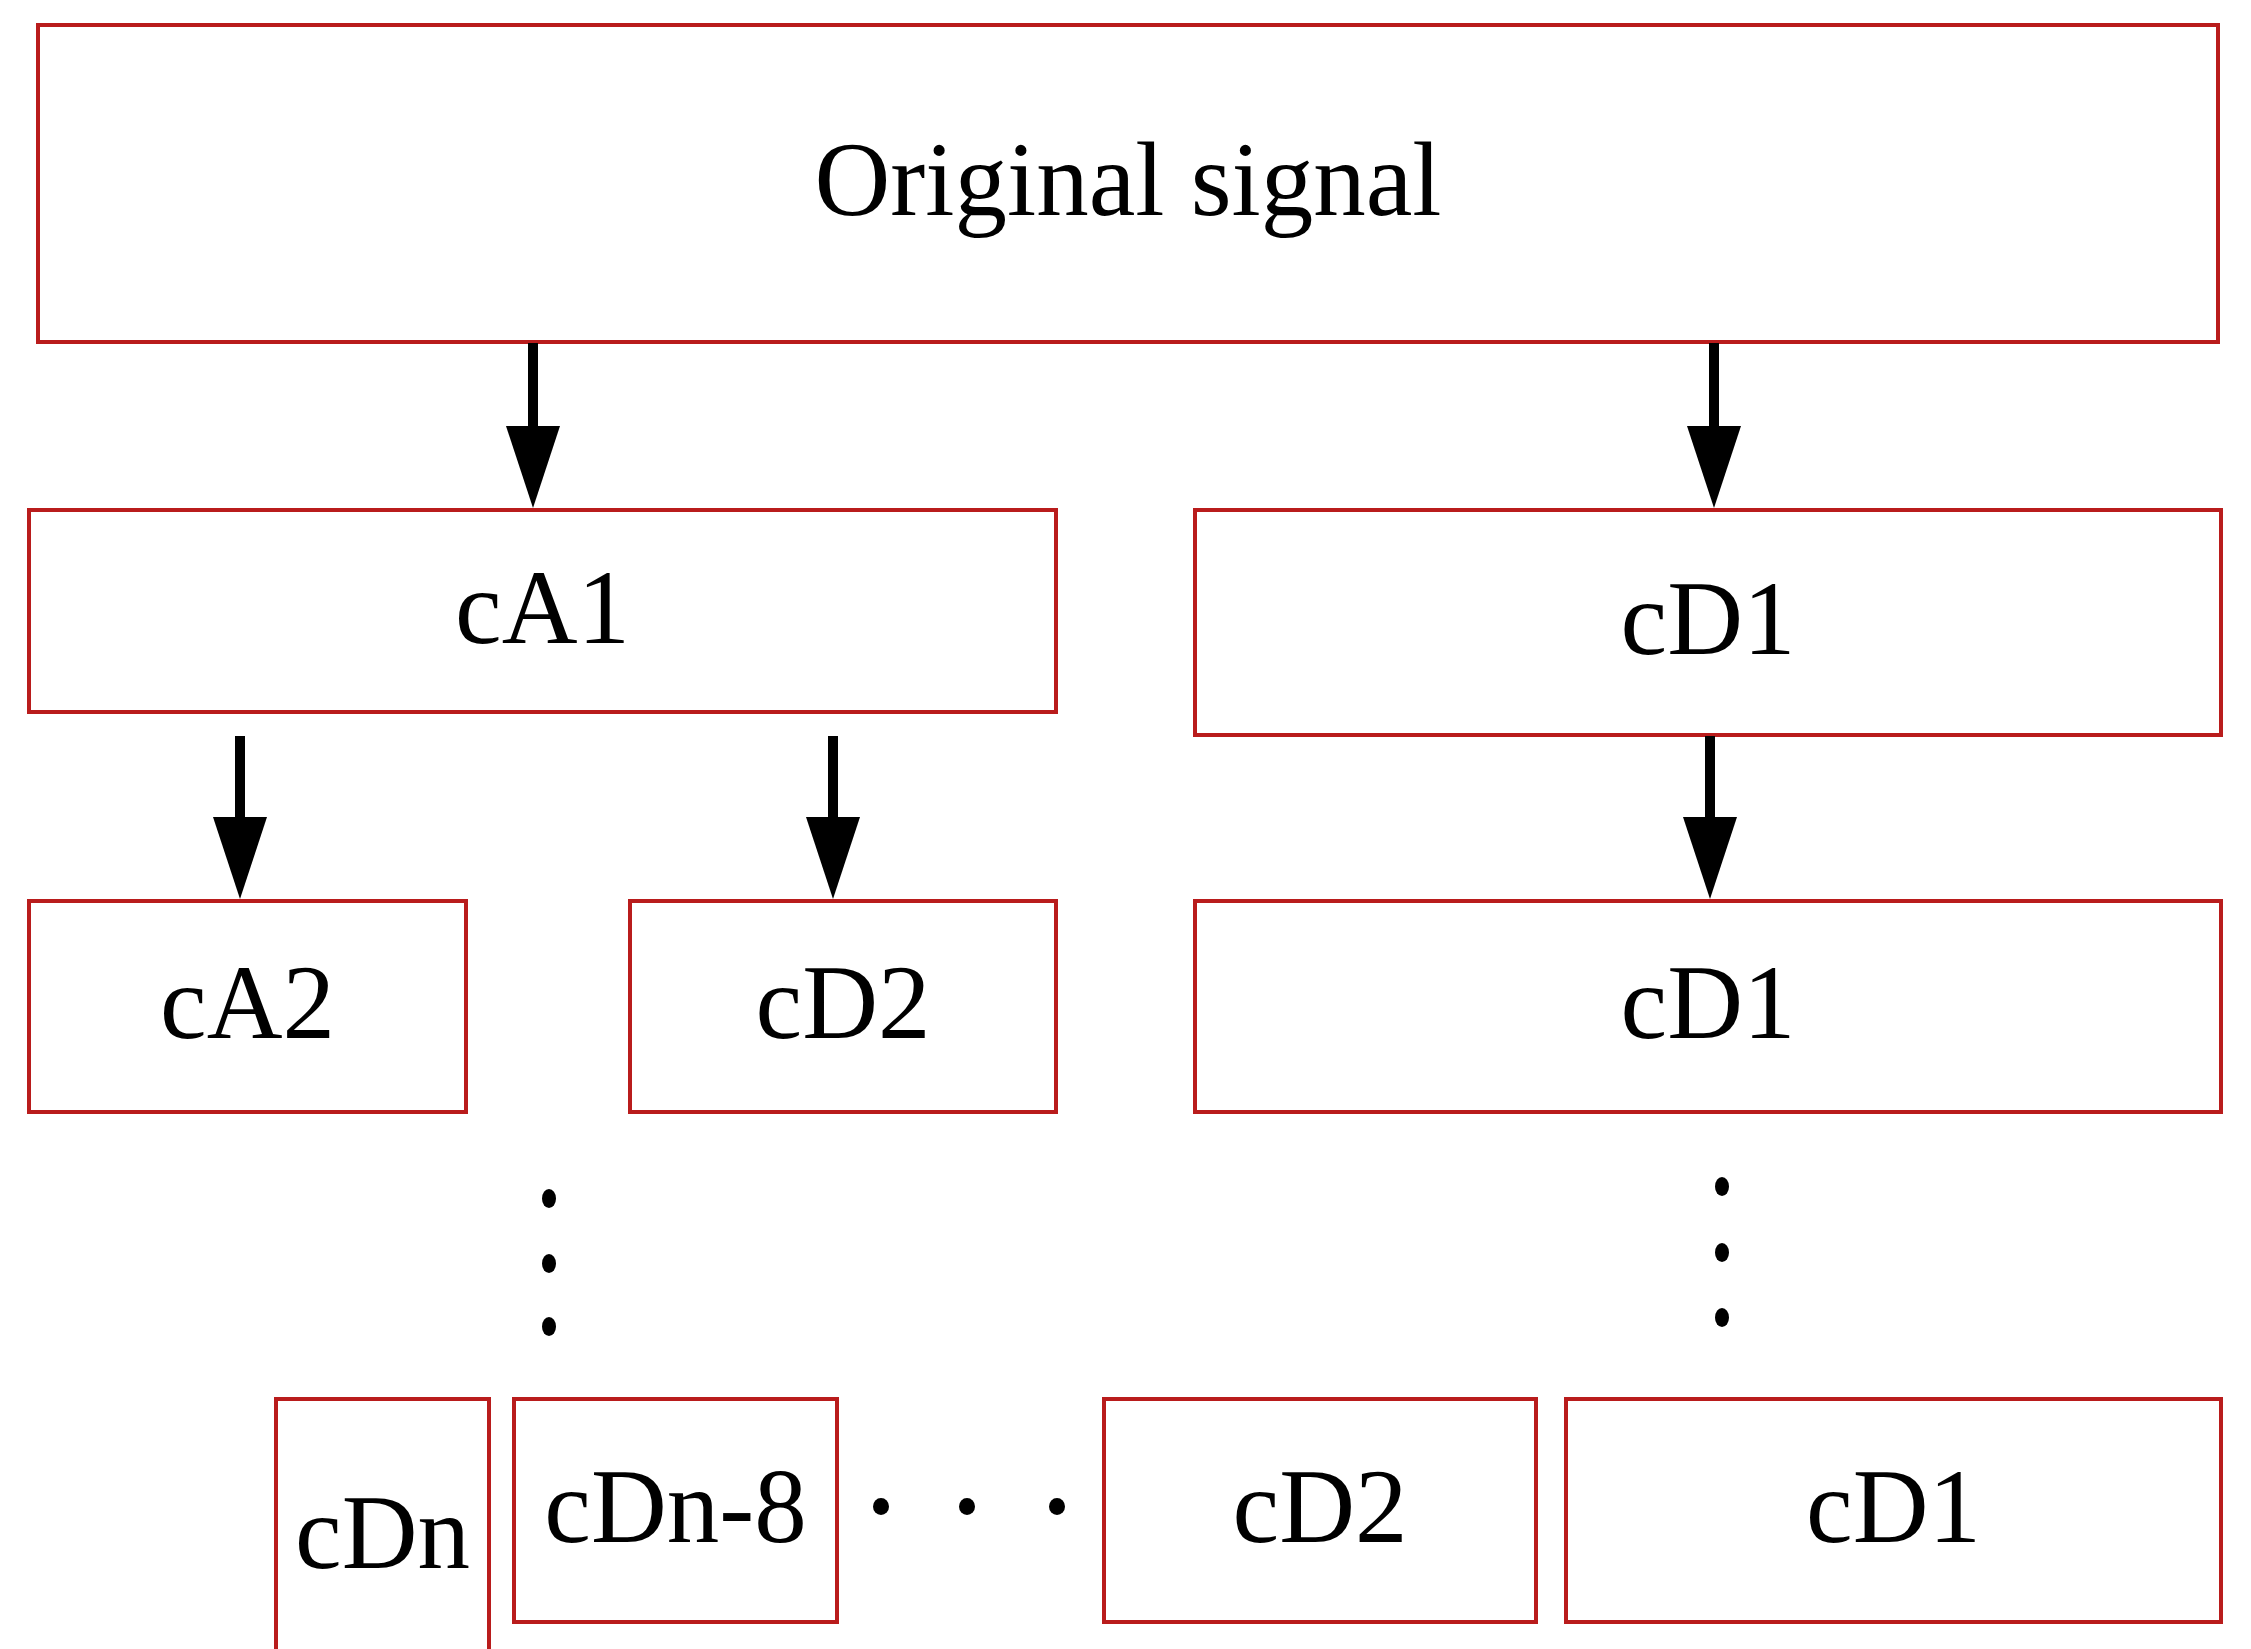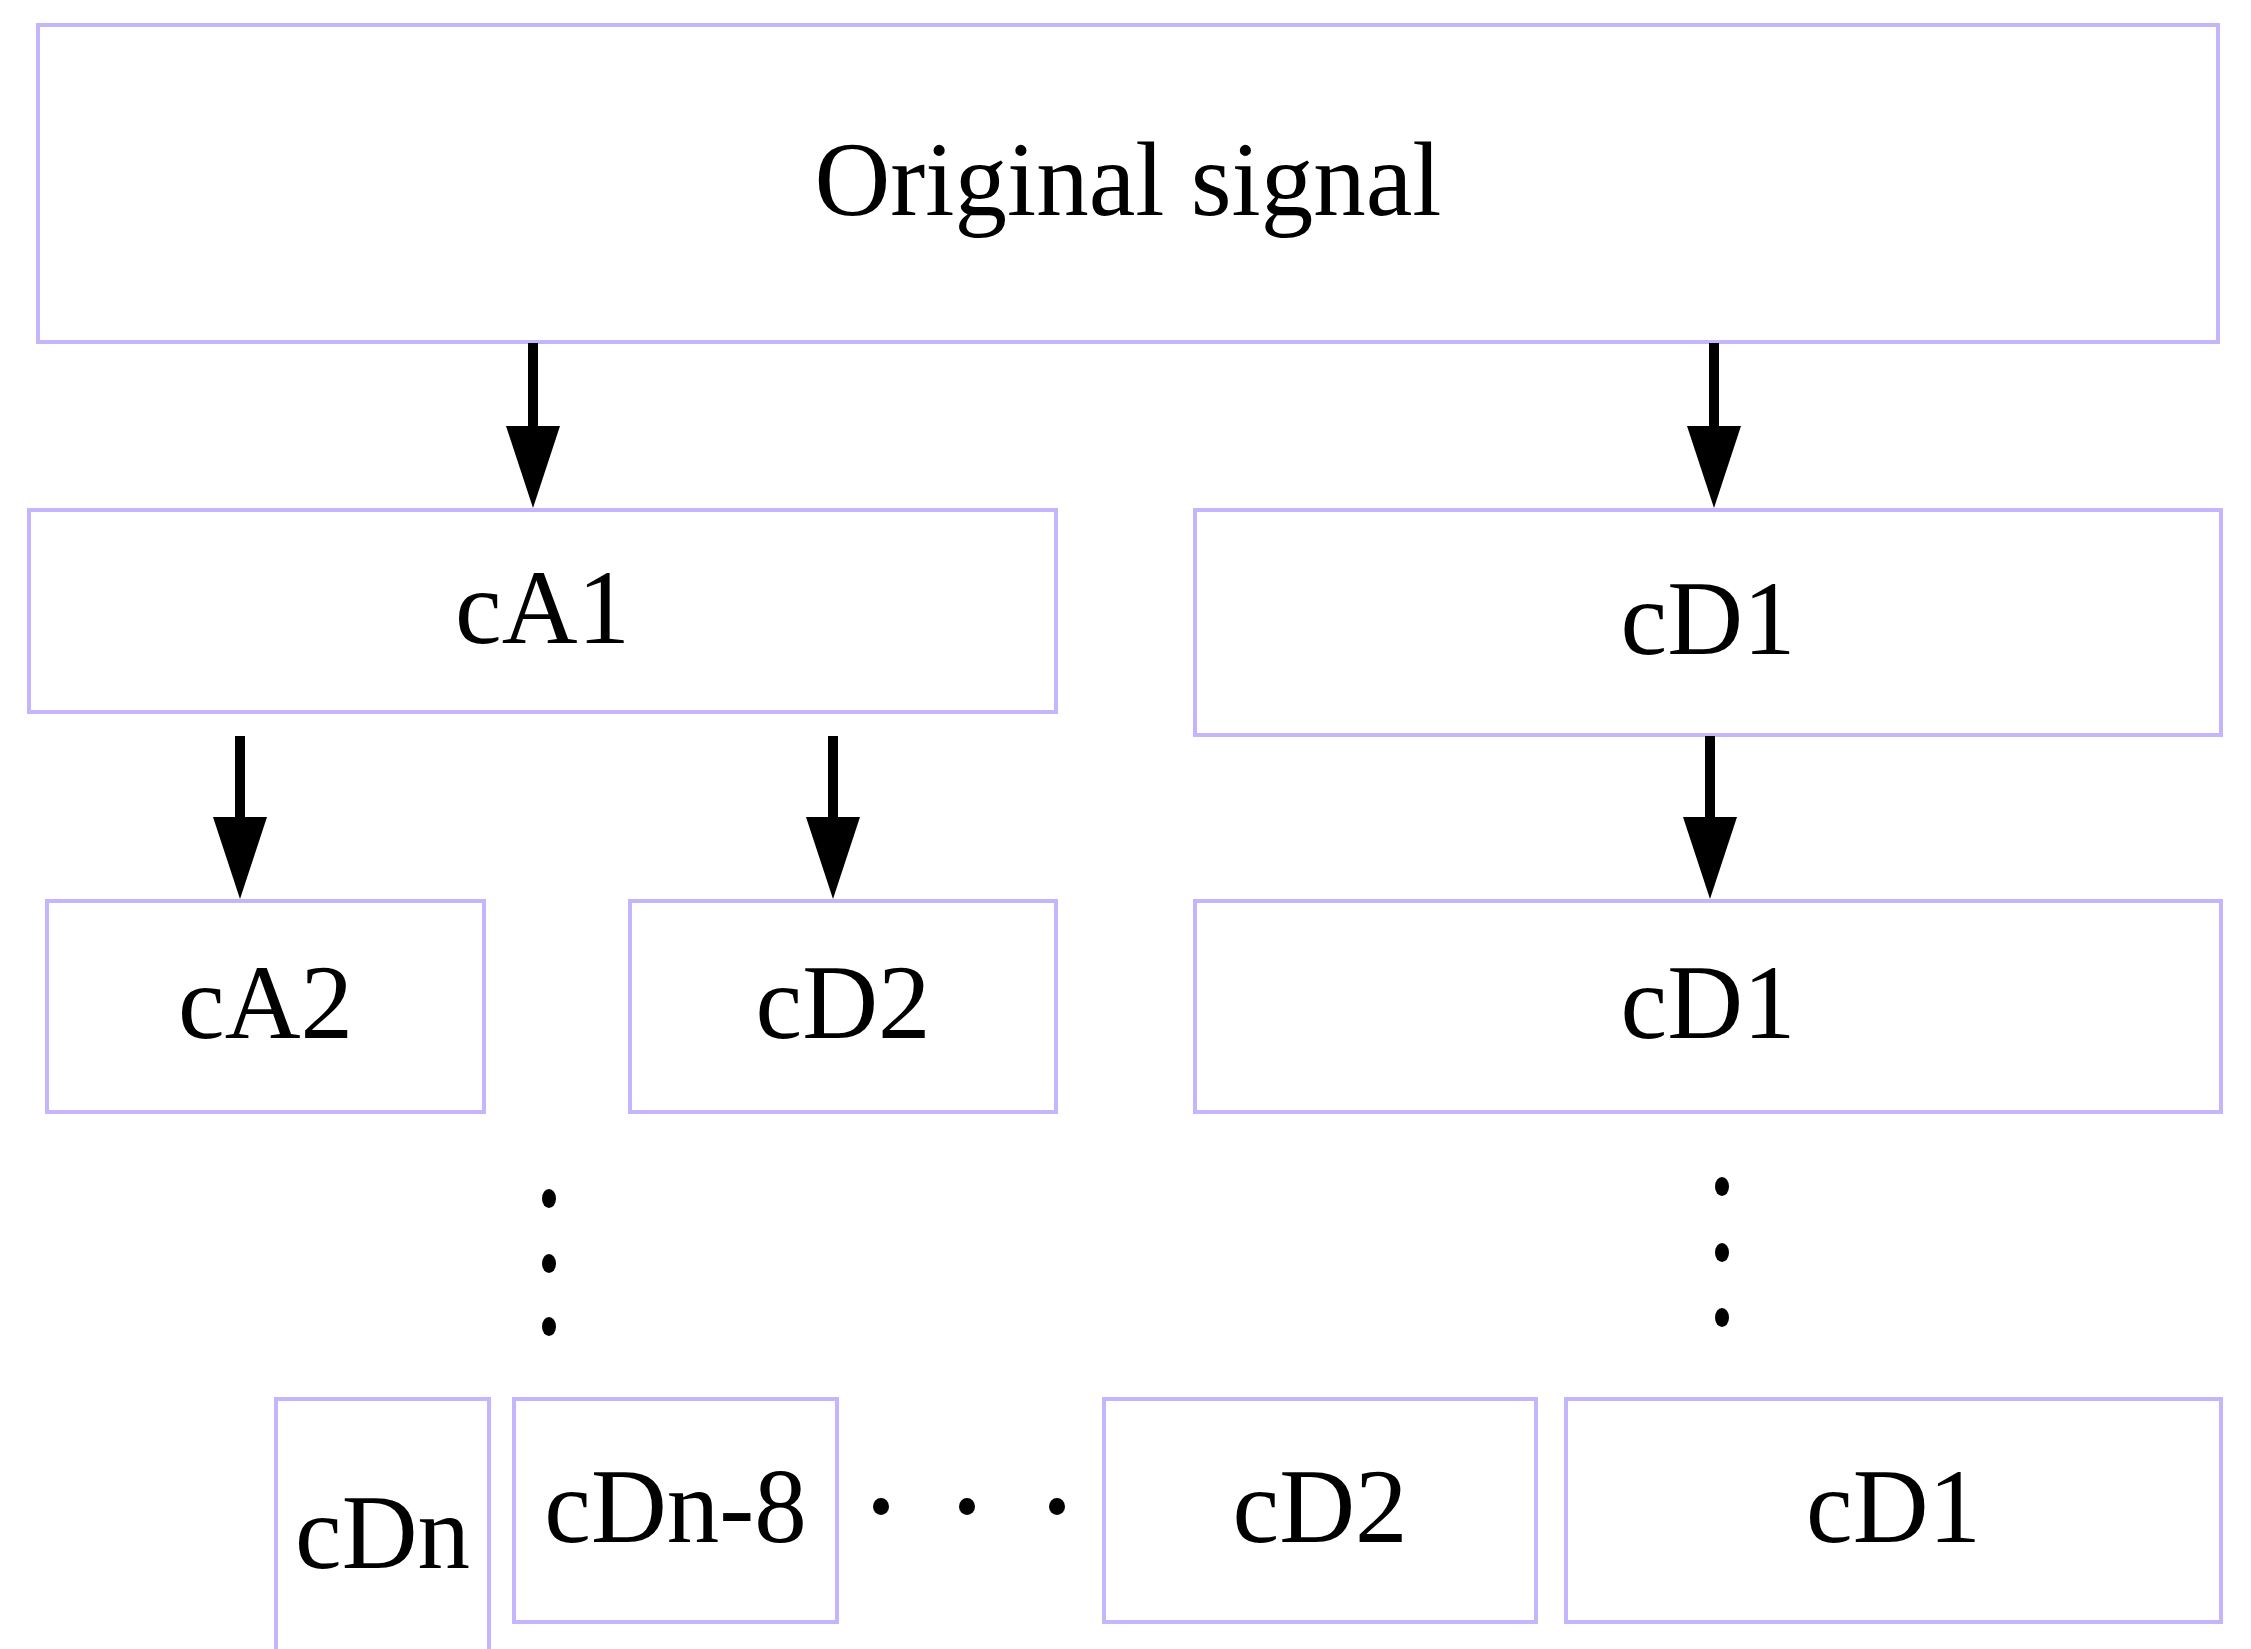--- a/index.html
+++ b/index.html
@@ -11,36 +11,36 @@
     position: relative;
     width: 2251px;
     height: 1649px;
     background: #ffffff;
     font-family: "Liberation Serif", "DejaVu Serif", serif;
     color: #000000;
   }
   .node {
     position: absolute;
     box-sizing: border-box;
-    border: 4px solid #c4b5fd;
+    border: 4px solid #b91c1c;
     background: #ffffff;
     display: flex;
     align-items: center;
     justify-content: center;
     font-size: 105px;
     line-height: 1;
     white-space: nowrap;
   }
   .node .lbl { transform: translateY(-4px); }
 
   
   #box-original { left: 36px;  top: 23px;   width: 2184px; height: 321px; }
   #box-ca1      { left: 27px;  top: 508px;  width: 1031px; height: 206px; }
   #box-cd1-l2   { left: 1193px;top: 508px;  width: 1030px; height: 229px; }
-  #box-ca2      { left: 45px;  top: 899px;  width: 441px;  height: 215px; }
+  #box-ca2      { left: 27px;  top: 899px;  width: 441px;  height: 215px; }
   #box-cd2-l3   { left: 628px; top: 899px;  width: 430px;  height: 215px; }
   #box-cd1-l3   { left: 1193px;top: 899px;  width: 1030px; height: 215px; }
   #box-can      { left: 25px;  top: 1397px; width: 218px;  height: 227px; }
   #box-cdn      { left: 274px; top: 1397px; width: 217px;  height: 279px; }
   #box-cdn1     { left: 512px; top: 1397px; width: 327px;  height: 227px; }
   #box-cd2-b    { left: 1102px;top: 1397px; width: 436px;  height: 227px; }
   #box-cd1-b    { left: 1564px;top: 1397px; width: 659px;  height: 227px; }
 
   
   .arrow { position: absolute; width: 54px; }

